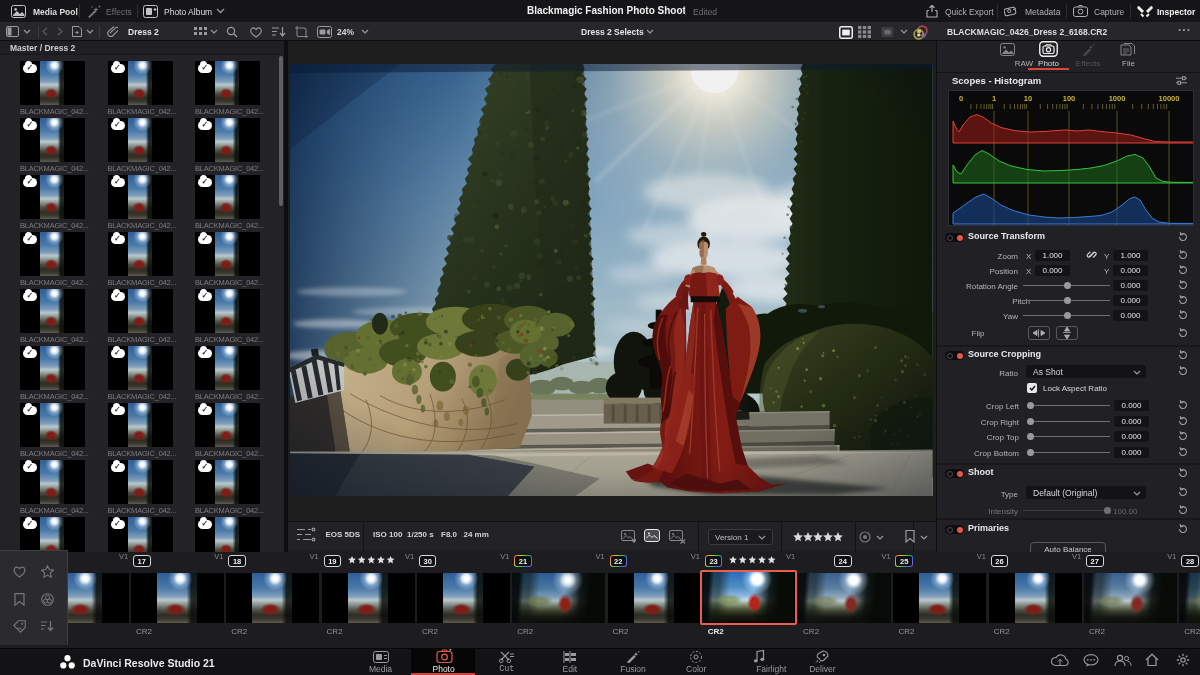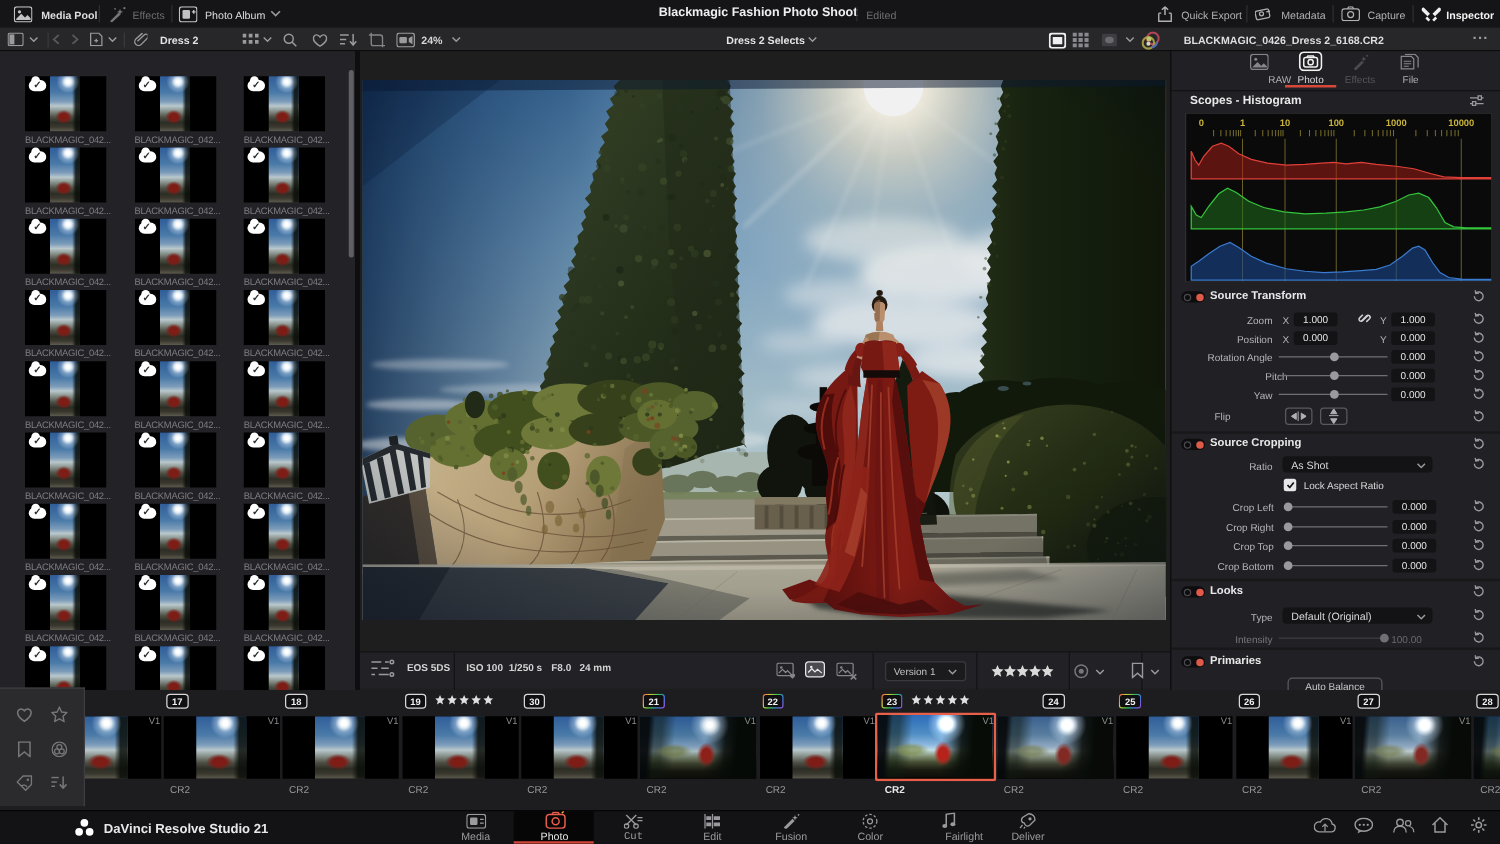--- a/index.html
+++ b/index.html
@@ -41,21 +41,21 @@
        linear-gradient(180deg, #2f5d99 0%, #4a7aa8 30%, #7d9cba 46%, #b9c8cc 54%, #8a948e 63%, #4e5146 74%, #2c2d24 84%, #3a382e 92%, #5e5b50 100%);
   }
   .fland { position:absolute; left:0; top:0; width:93px; height:50px;
      background:
        radial-gradient(circle at 60% 14%, #ffffff 0 3%, rgba(240,248,252,0.85) 7%, rgba(210,230,248,0.35) 13%, rgba(190,215,235,0) 22%),
        radial-gradient(ellipse 8% 20% at 57% 62%, #8e201a 0 50%, rgba(120,24,18,0) 100%),
        radial-gradient(ellipse 16% 12% at 29% 56%, rgba(105,115,62,0.65) 0 50%, rgba(100,110,60,0) 100%),
        linear-gradient(94deg, rgba(5,8,10,0.95) 0 8%, rgba(12,22,14,0.55) 13% 19%, rgba(20,40,60,0) 30% 55%, rgba(8,12,8,0.9) 72%, #060a06 82% 100%),
        linear-gradient(180deg, #2c5a94 0%, #49779f 30%, #7d9cba 48%, #a8bcc2 56%, #6e7a64 66%, #3a3f2c 76%, #15160f 88%, #0c0c08 100%);
   }
-  .fV1 { position:absolute; top:20px; font-size:7.5px; color:#8a8a8e; }
+  .fV1 { position:absolute; top:0; font-size:7.5px; color:#8a8a8e; }
   .fnum { position:absolute; top:3px; width:17.5px; height:11.5px; border:1px solid #d8d8d8; border-radius:3px;
           text-align:center; font-size:7.5px; font-weight:bold; color:#f0f0f0; line-height:11px; background:#101012; }
   .rain { border:1px solid transparent; background:
           linear-gradient(#101012,#101012) padding-box,
           linear-gradient(120deg, #e8483a, #d8c83a, #3ac84a, #3a78d8, #b04ad8) border-box; }
   .fcr2 { position:absolute; top:75px; font-size:8px; color:#95959a; }
   
   #footer { position:absolute; left:0; top:648px; width:1200px; height:27px; background:#131316; border-top:1px solid #060608; }
   .ftab { position:absolute; top:0; height:24px; text-align:center; color:#9a9a9e; font-size:8.5px; }
   
@@ -214,20 +214,23 @@
       <circle cx="9.3" cy="5.7" r="4.6" fill="none" stroke="#b04454" stroke-width="1.7"></circle>
       <circle cx="5.7" cy="9.3" r="4.6" fill="none" stroke="#a09a42" stroke-width="1.7"></circle>
       <circle cx="6.2" cy="6.2" r="2" fill="#bcc470"></circle>
       <circle cx="5.7" cy="10" r="1.6" fill="#d8d8c0"></circle>
       <path d="M12.7 8.3 a4.6 4.6 0 0 1 -4.4 4.6" fill="none" stroke="#5868b0" stroke-width="1.7"></path>
     </svg>
     <span class="abs" style="left:947px;top:5px;font-size:8.5px;font-weight:bold;color:#dededf;position:absolute">BLACKMAGIC_0426_Dress 2_6168.CR2</span>
     <span class="abs" style="left:1178px;top:-2px;font-size:12px;font-weight:bold;color:#9a9a9e;position:absolute;letter-spacing:1px">...</span>
   </div>
   <div id="leftpanel">
+    <div id="crumb">
+      <span>Master / Dress 2</span>
+    </div>
     <div class="lthumb" style="left:20px;top:20px">
       <div class="ph"></div>
       <div class="cb"></div>
     </div>
     <div class="llabel" style="left:20px;top:65.5px">BLACKMAGIC_042...</div>
     <div class="lthumb" style="left:107.5px;top:20px">
       <div class="ph"></div>
       <div class="cb"></div>
     </div>
     <div class="llabel" style="left:107.5px;top:65.5px">BLACKMAGIC_042...</div>
@@ -1326,21 +1329,21 @@
     <div class="abs" style="left:177px;top:406px;width:35px;height:11px;background:#131315;border-radius:2.5px;text-align:center;font-size:8px;color:#e4e4e6;line-height:11px">0.000</div>
     <svg class="abs" style="left:241px;top:406px" width="10" height="10" viewBox="0 0 10 10">
       <path d="M1.5 5 a3.5 3.5 0 1 0 1.2-2.6" fill="none" stroke="#9a9a9e" stroke-width="1.1"></path>
       <path d="M2.2 0.2 L2.6 2.8 L5.2 2.4" fill="none" stroke="#9a9a9e" stroke-width="1.1"></path>
     </svg>
     <div class="abs" style="left:0;top:422px;width:263px;height:2px;background:#18181a"></div>
     <div class="abs" style="left:8px;top:428px;width:19px;height:9px;background:#0d0d0f;border-radius:4.5px">
       <div class="abs" style="left:1.5px;top:1.5px;width:6px;height:6px;border-radius:50%;border:1px solid #4a4a4e"></div>
       <div class="abs" style="right:1.5px;top:1.5px;width:6px;height:6px;border-radius:50%;background:#e05a4a"></div>
     </div>
-    <span class="abs" style="left:31px;top:426px;font-size:9px;font-weight:bold;color:#e8e8ea">Looks</span>
+    <span class="abs" style="left:31px;top:426px;font-size:9px;font-weight:bold;color:#e8e8ea">Shoot</span>
     <svg class="abs" style="left:241px;top:427px" width="10" height="10" viewBox="0 0 10 10">
       <path d="M1.5 5 a3.5 3.5 0 1 0 1.2-2.6" fill="none" stroke="#9a9a9e" stroke-width="1.1"></path>
       <path d="M2.2 0.2 L2.6 2.8 L5.2 2.4" fill="none" stroke="#9a9a9e" stroke-width="1.1"></path>
     </svg>
     <span class="abs" style="left:1px;top:449px;width:80px;text-align:right;font-size:8px;color:#b4b4b8">Type</span>
     <div class="abs" style="left:89px;top:445px;width:120px;height:13px;background:#131315;border-radius:3px;">
       <span class="abs" style="left:7px;top:2px;font-size:8.5px;color:#d8d8da">Default (Original)</span>
     </div>
     <svg class="abs" style="left:196px;top:449.5px" width="8" height="5" viewBox="0 0 8 5">
       <path d="M1 1 L4 4 L7 1" stroke="#9a9a9e" stroke-width="1.2" fill="none"></path>

